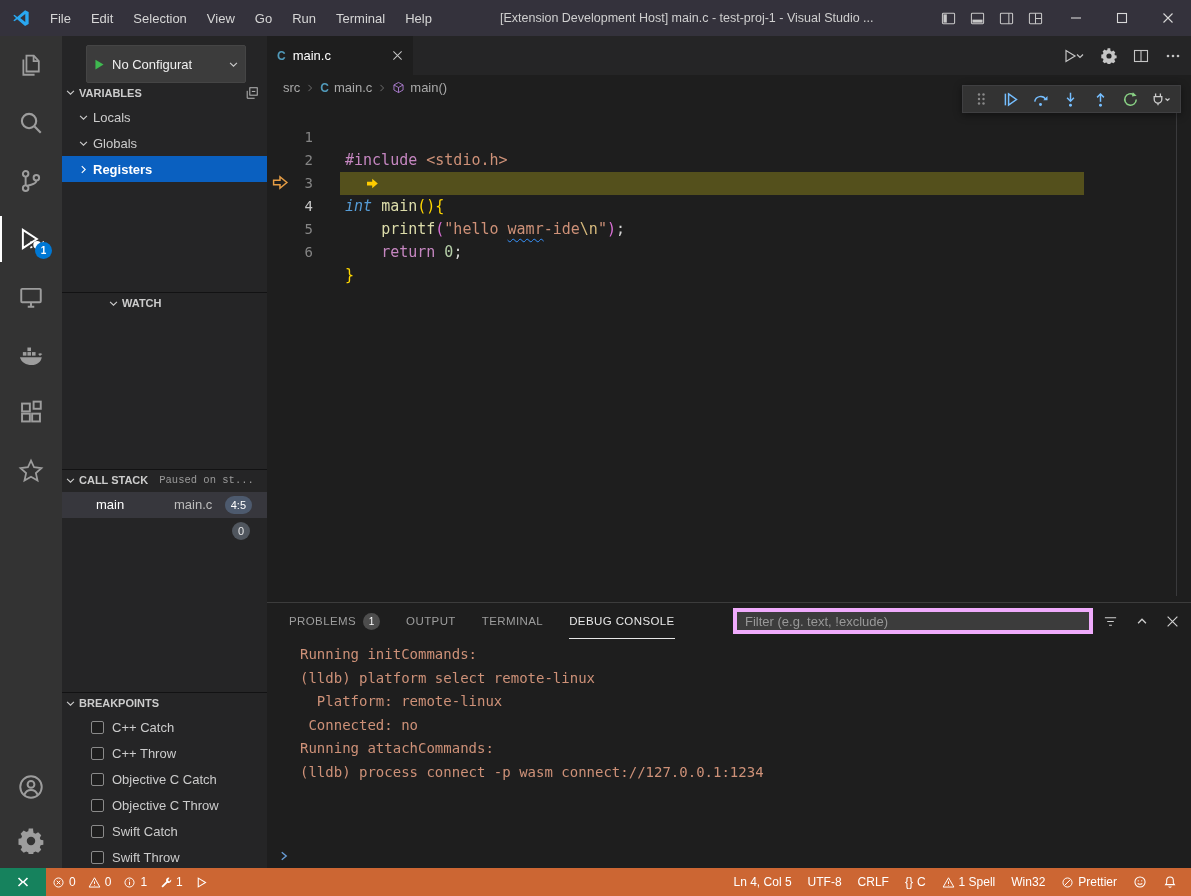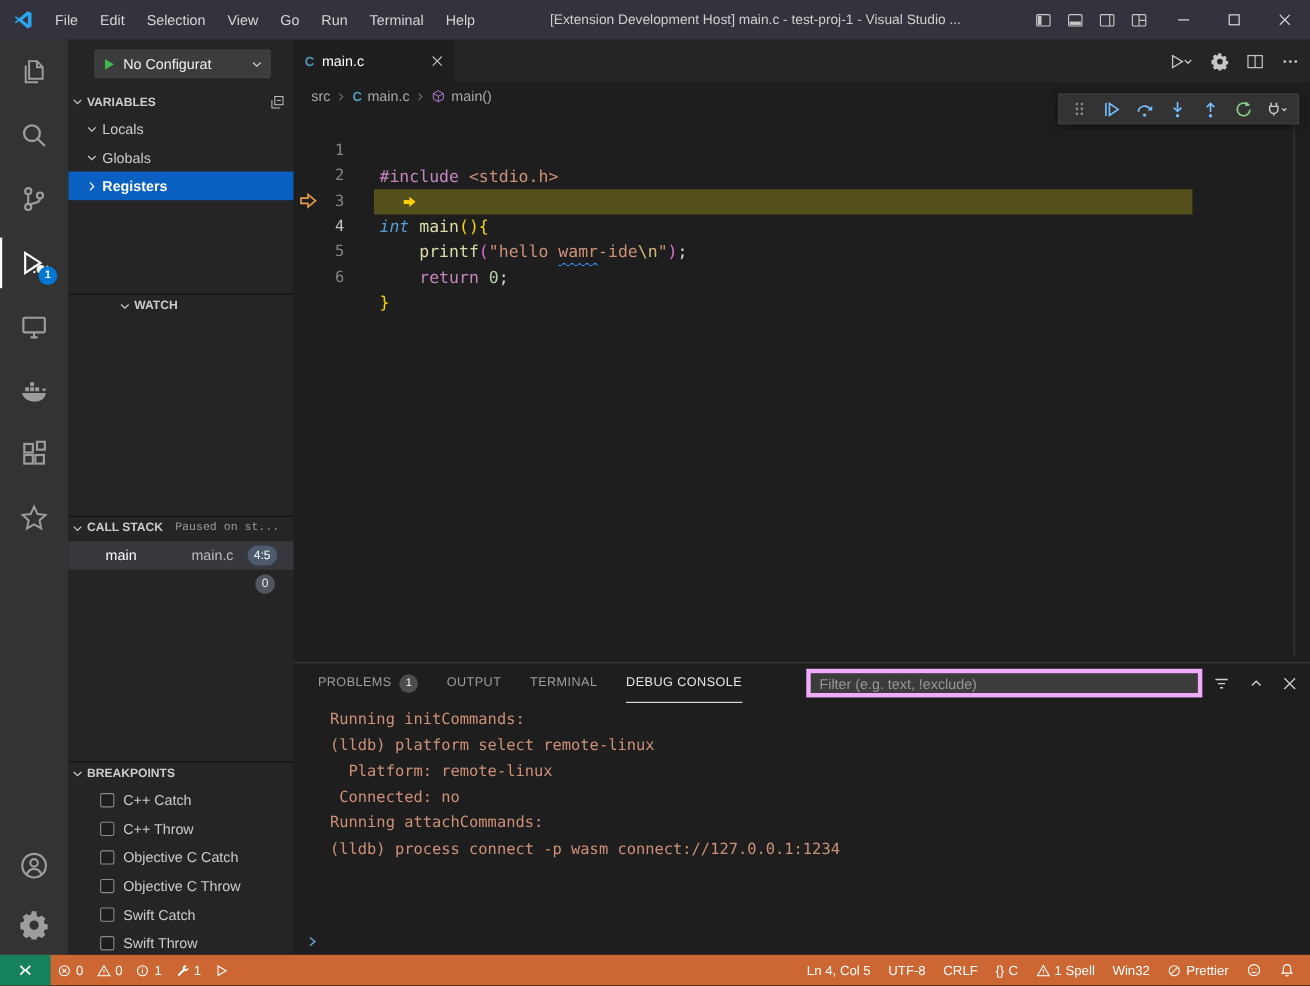--- a/index.html
+++ b/index.html
@@ -20,21 +20,21 @@
   .activitybar { position:absolute; top:36px; left:0; width:62px; bottom:28px; background:var(--activitybar-bg,#333333); z-index:20; }
   .ab-item { position:relative; width:62px; height:58px; display:flex; align-items:center; justify-content:center; color:#9d9d9d; }
   .ab-item.active { color:#ffffff; }
   .ab-item.active::before { content:""; position:absolute; left:0; top:6px; bottom:6px; width:2px; background:#fff; }
   .ab-badge { position:absolute; right:10px; bottom:9px; min-width:17px; height:17px; border-radius:9px; background:var(--badge-blue,#0078d4); color:#fff; font-size:10px; display:flex; align-items:center; justify-content:center; font-weight:bold; }
   .ab-bottom { position:absolute; bottom:0; left:0; width:62px; }
   .ab-bottom .ab-item { height:54px; }
 
   
   .sidebar { position:absolute; top:36px; left:62px; width:205px; bottom:28px; background:var(--sidebar-bg,#252526); z-index:10; overflow:hidden; }
-  .config-select { position:absolute; top:9px; left:24px; width:160px; height:26px; background:#3c3c3c; border:1px solid #454545; border-radius:2px; display:flex; align-items:center; gap:6px; padding:0 6px; color:#f0f0f0; }
+  .config-select { position:absolute; top:9px; left:24px; width:160px; height:38px; background:#3c3c3c; border:1px solid #454545; border-radius:2px; display:flex; align-items:center; gap:6px; padding:0 6px; color:#f0f0f0; }
   .config-select .lbl { flex:1; font-size:13px; white-space:nowrap; overflow:hidden; }
   .sec-h { position:absolute; left:0; right:0; height:21px; display:flex; align-items:center; gap:3px; padding-left:3px; font-size:11px; font-weight:bold; color:#cccccc; border-top:1px solid #121213; }
   .tree-row { position:absolute; left:0; right:0; height:26px; display:flex; align-items:center; gap:4px; padding-left:16px; color:#cccccc; }
   .tree-row.selected { background:var(--selection-blue,#0a60c0); color:#ffffff; font-weight:600; }
   .cs-status { font-weight:normal; font-size:10.5px; color:#9a9a9a; margin-left:8px;font-family:Liberation Mono, monospace; }
   .frame-row { position:absolute; left:0; right:0; top:456px; height:26px; background:#37373d; }
   .frame-row .fn { position:absolute; left:34px; top:0; line-height:26px; color:#ffffff; }
   .frame-row .file { position:absolute; left:112px; top:0; line-height:26px; color:#bdbdbd; }
   .cs-badge { position:absolute; right:15px; top:4px; height:18px; padding:0 6px; border-radius:9px; background:#4d5a6e; color:#fff; font-size:11px; line-height:18px; }
   .zero-badge { position:absolute; top:486px; left:170px; width:18px; height:18px; border-radius:50%; background:#50565e; color:#e8e8e8; font-size:11px; display:flex; align-items:center; justify-content:center; }
@@ -266,21 +266,21 @@
       </svg>
     <span>Globals</span>
   </div>
   <div class="tree-row selected" style="top:120px;">
     <svg width="11" height="11" viewBox="0 0 16 16" fill="none" stroke="currentColor" stroke-width="1.6">
         <path d="M5.5 3l5 5-5 5"></path>
       </svg>
     <span>Registers</span>
   </div>
 
-  <div class="sec-h" style="top:231px;padding-left:46px;">
+  <div class="sec-h" style="top:256px;padding-left:46px;">
     <svg width="11" height="11" viewBox="0 0 16 16" fill="none" stroke="currentColor" stroke-width="1.6">
         <path d="M3 5.5l5 5 5-5"></path>
       </svg>
     <span>WATCH</span>
   </div>
 
   <div class="sec-h" style="top:433px;">
     <svg width="11" height="11" viewBox="0 0 16 16" fill="none" stroke="currentColor" stroke-width="1.6">
         <path d="M3 5.5l5 5 5-5"></path>
       </svg>

